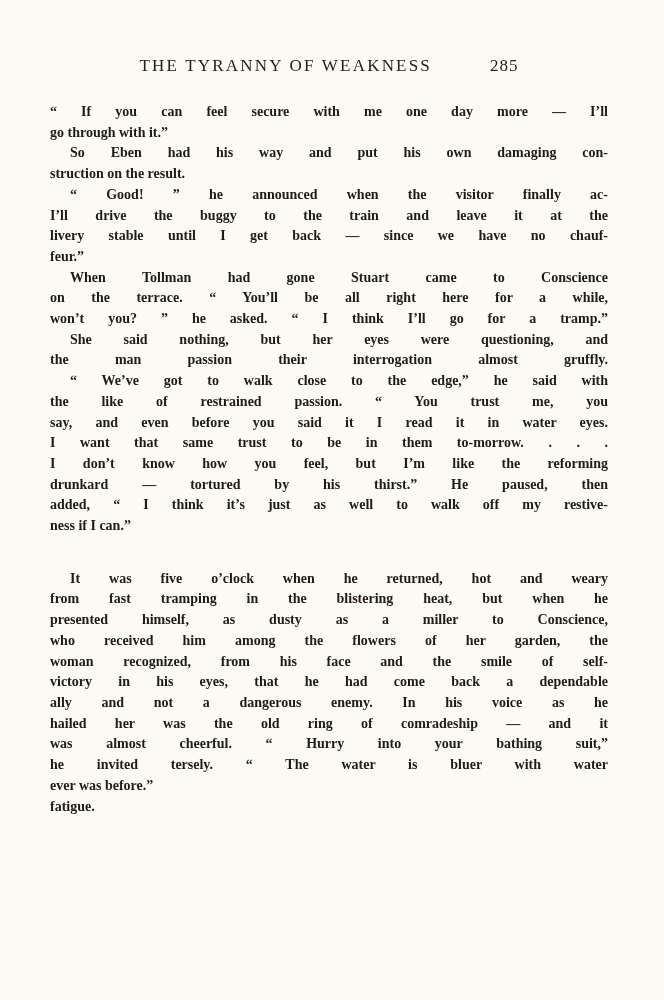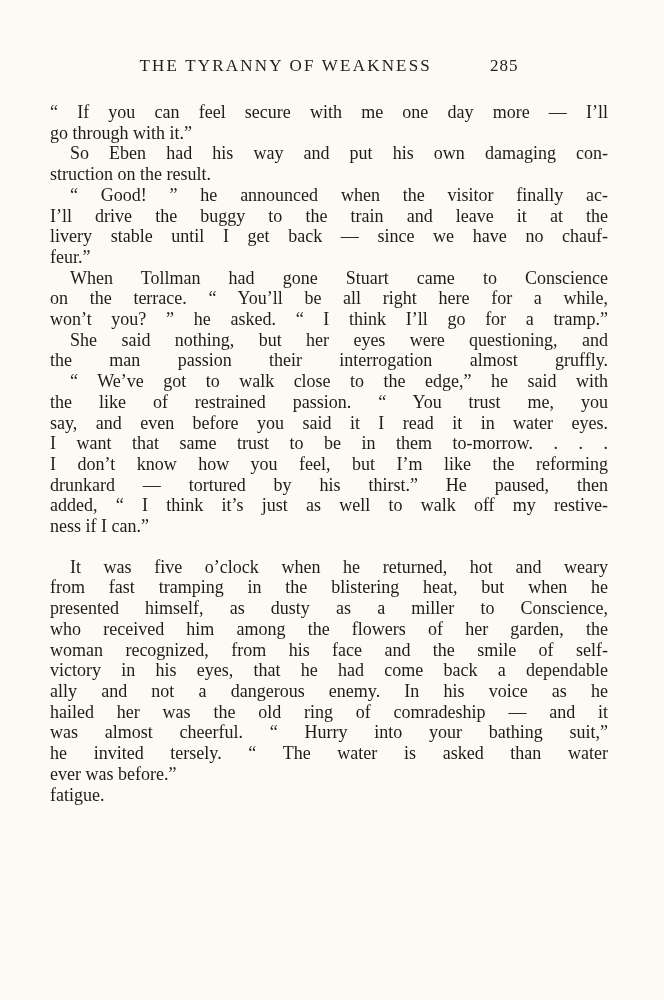--- a/index.html
+++ b/index.html
@@ -32,28 +32,29 @@
     margin-bottom: 26px;
     color: #242019;
   }
   .page-header .running-title {
     white-space: nowrap;
   }
   .page-header .page-number {
     letter-spacing: 1px;
   }
   .page-body {
-    font-size: 18px;
+    font-size: 14px;
     line-height: 20.7px;
+    font-weight: bold;
   }
   .paragraph {
     margin: 0;
   }
   .paragraph.section-break {
-    margin-top: 20px;
+    margin-top: 32px;
   }
   .line {
     text-align: justify;
     text-align-last: justify;
     white-space: nowrap;
   }
   .line.indent {
     text-indent: 20px;
   }
   .line.short-last {
@@ -105,20 +106,20 @@
       <div class="paragraph section-break">
         <div class="line indent">It was five o’clock when he returned, hot and weary</div>
         <div class="line">from fast tramping in the blistering heat, but when he</div>
         <div class="line">presented himself, as dusty as a miller to Conscience,</div>
         <div class="line">who received him among the flowers of her garden, the</div>
         <div class="line">woman recognized, from his face and the smile of self-</div>
         <div class="line">victory in his eyes, that he had come back a dependable</div>
         <div class="line">ally and not a dangerous enemy.  In his voice as he</div>
         <div class="line">hailed her was the old ring of comradeship — and it</div>
         <div class="line">was almost cheerful.  “ Hurry into your bathing suit,”</div>
-        <div class="line">he invited tersely.  “ The water is asked than water</div>
+        <div class="line">he invited tersely.  “ The water is bluer with water</div>
         <div class="line short-last">ever was before.”</div>
       </div>
       <div class="paragraph">
         <div class="line short-last">fatigue.</div>
       </div>
     </div>
 </div>
 
 </body></html>

